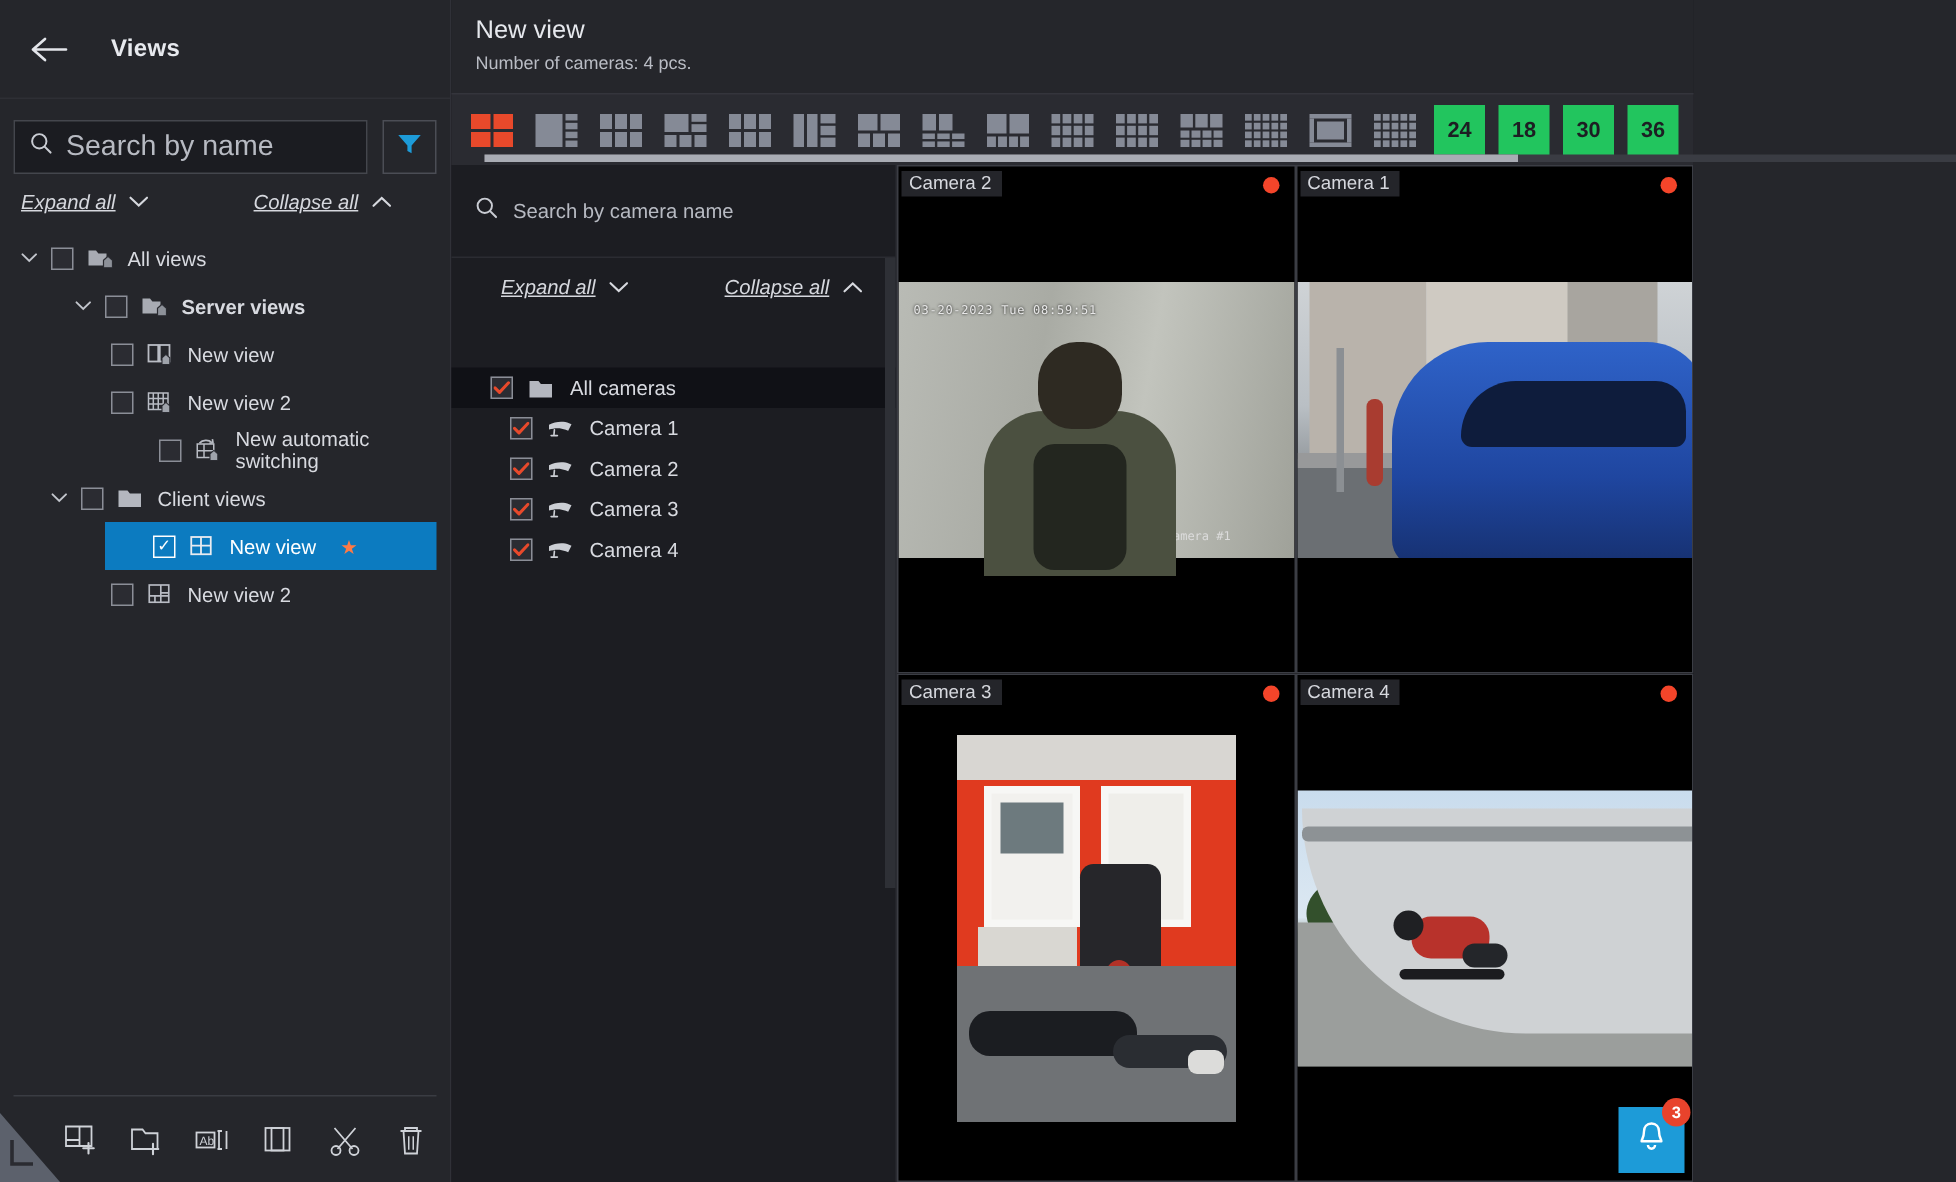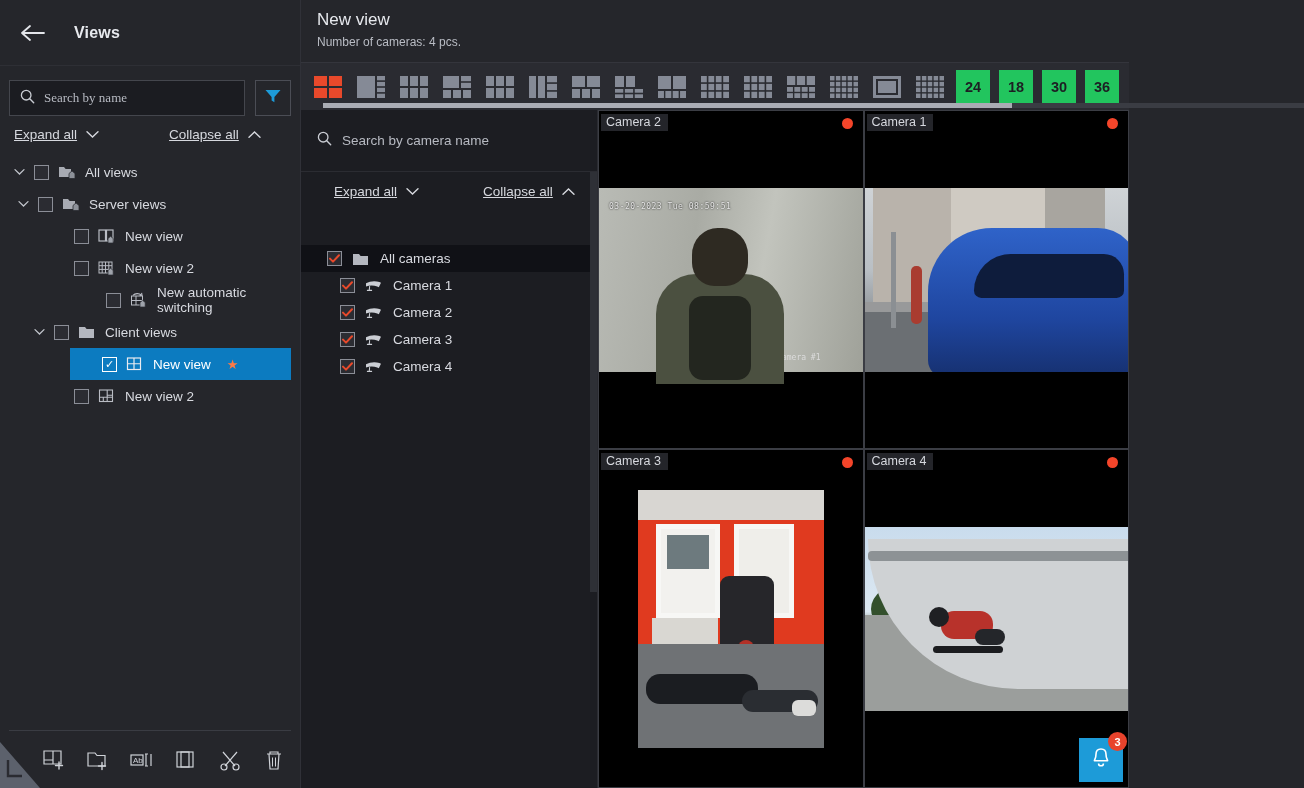--- a/index.html
+++ b/index.html
@@ -32,37 +32,37 @@
   }
   .sidebar-title { font-size: 16px; font-weight: bold; color: #e7e9ee; letter-spacing: .2px;}
 
   .search-row { padding: 14px 9px 0 9px; display: flex; gap: 10px; }
   .search-box {
     flex: 1; height: 36px; background: #1b1c21; border: 1px solid #44464d;
     display: flex; align-items: center; gap: 9px; padding: 0 10px;
   }
   .search-box input {
     background: transparent; border: 0; outline: none;
-    color: #c9ccd3; font-size: 13px; font-family: Liberation Serif, serif;
+    color: #c9ccd3; font-size: 19px; font-family: Liberation Sans, sans-serif;
     width: 100%;
   }
   .search-box input::placeholder { color: #b7bac2; }
   .filter-btn {
     width: 36px; height: 36px; background: #25262b; border: 1px solid #4b4d55;
     display: flex; align-items: center; justify-content: center; cursor: pointer;
   }
 
   .expand-row {
     display: flex; align-items: center; padding: 11px 0 8px 0;
     font-size: 13.5px;
   }
   .expand-link {
     display: flex; align-items: center; gap: 9px; cursor: pointer; color: #d6d8de;
   }
-  .expand-link .txt { text-decoration: underline; }
+  .expand-link .txt { text-decoration: underline; font-style: italic; }
   .expand-all { margin-left: 14px; }
   .collapse-all { margin-left: 70px; }
 
   .tree { flex: 1; overflow: hidden; padding-top: 6px; }
   .tree-row {
     height: 32px; display: flex; align-items: center; gap: 8px;
     font-size: 13.5px; color: #d8dae0; cursor: pointer; position: relative;
     padding-right: 8px;
   }
   .tree-row.selected { background: #0c7bc0; color: #ffffff; }
@@ -294,21 +294,21 @@
           </span>
           <span class="chk"></span>
           <span class="ic">
             <svg width="18" height="16" viewBox="0 0 18 16">
               <path d="M1 3h5l1.6 2H13v8H1z" fill="#a8abb3"></path>
               <path d="M11 9.5l3-2.6 3 2.6v5h-6z" fill="#8d9199" stroke="#2a2b31" stroke-width=".8"></path>
             </svg>
           </span>
           <span>All views</span>
         </div>
-        <div class="tree-row" style="padding-left: 16px;">
+        <div class="tree-row" style="padding-left: 48px; font-weight: bold;">
           <span class="caret">
             <svg width="11" height="8" viewBox="0 0 11 8">
               <path d="M1 1.6L5.5 6 10 1.6" stroke="#c2c5cc" stroke-width="1.3" fill="none" stroke-linecap="round"></path>
             </svg>
           </span>
           <span class="chk"></span>
           <span class="ic">
             <svg width="18" height="16" viewBox="0 0 18 16">
               <path d="M1 3h5l1.6 2H13v8H1z" fill="#a8abb3"></path>
               <path d="M11 9.5l3-2.6 3 2.6v5h-6z" fill="#8d9199" stroke="#2a2b31" stroke-width=".8"></path>

